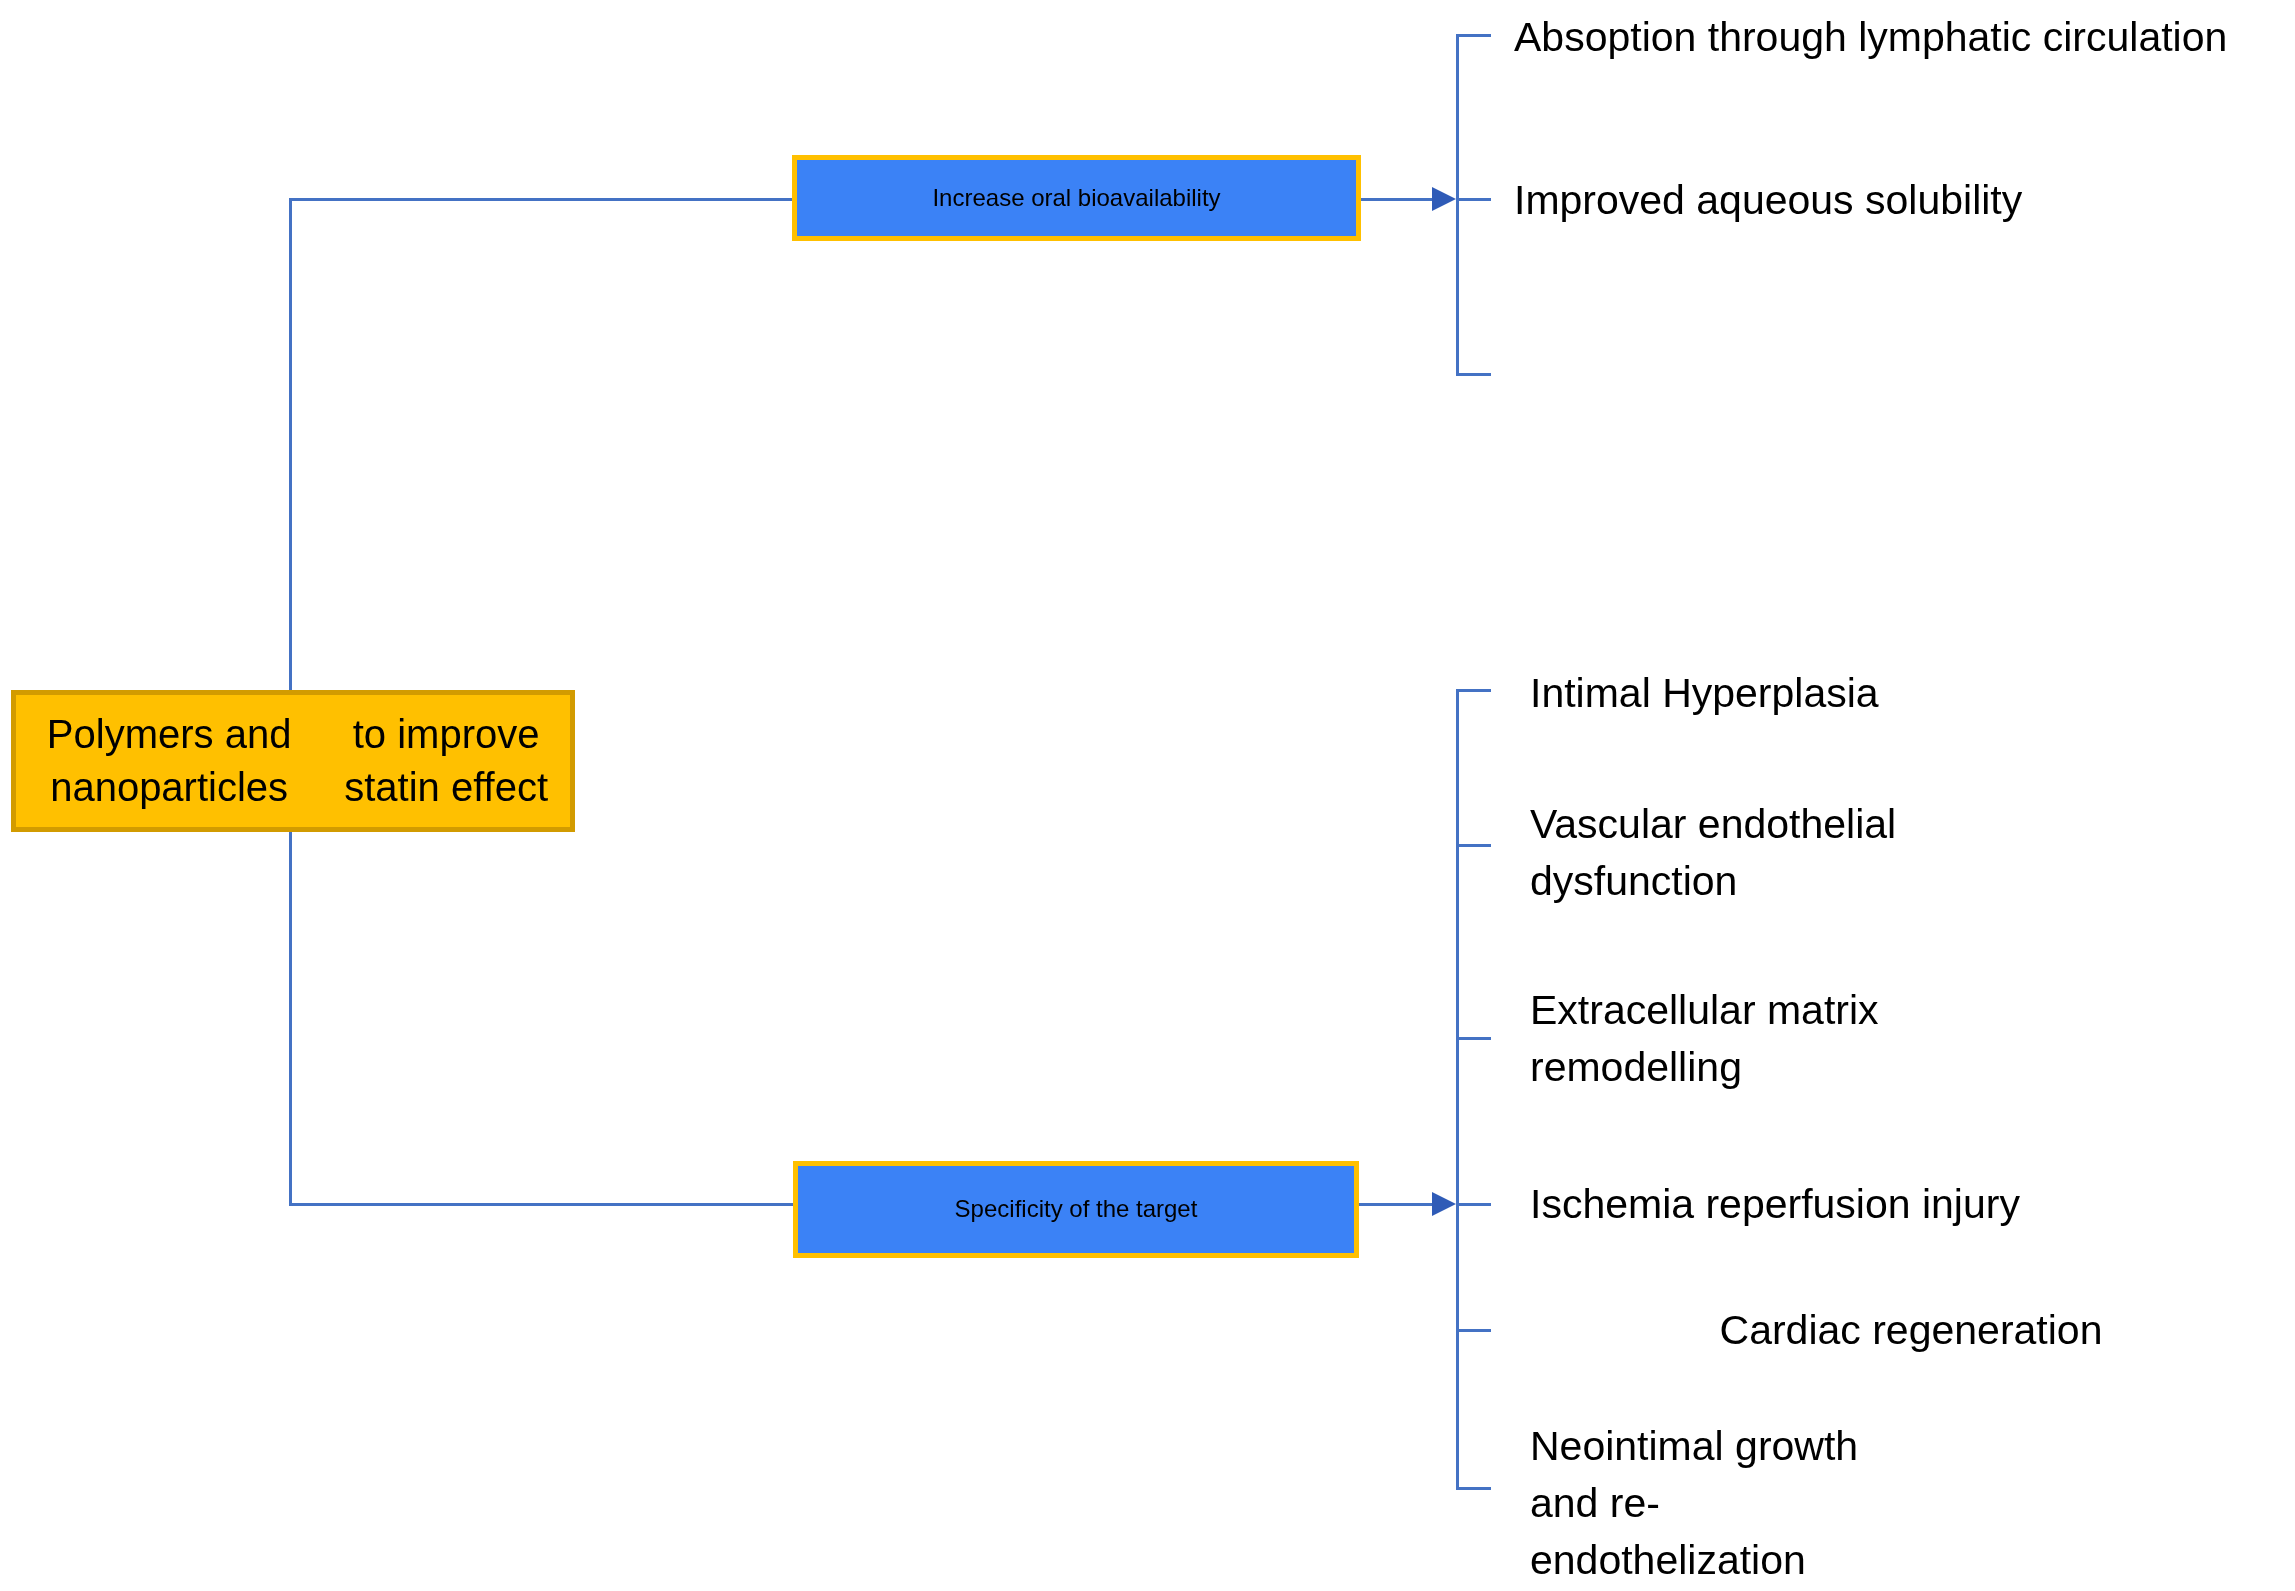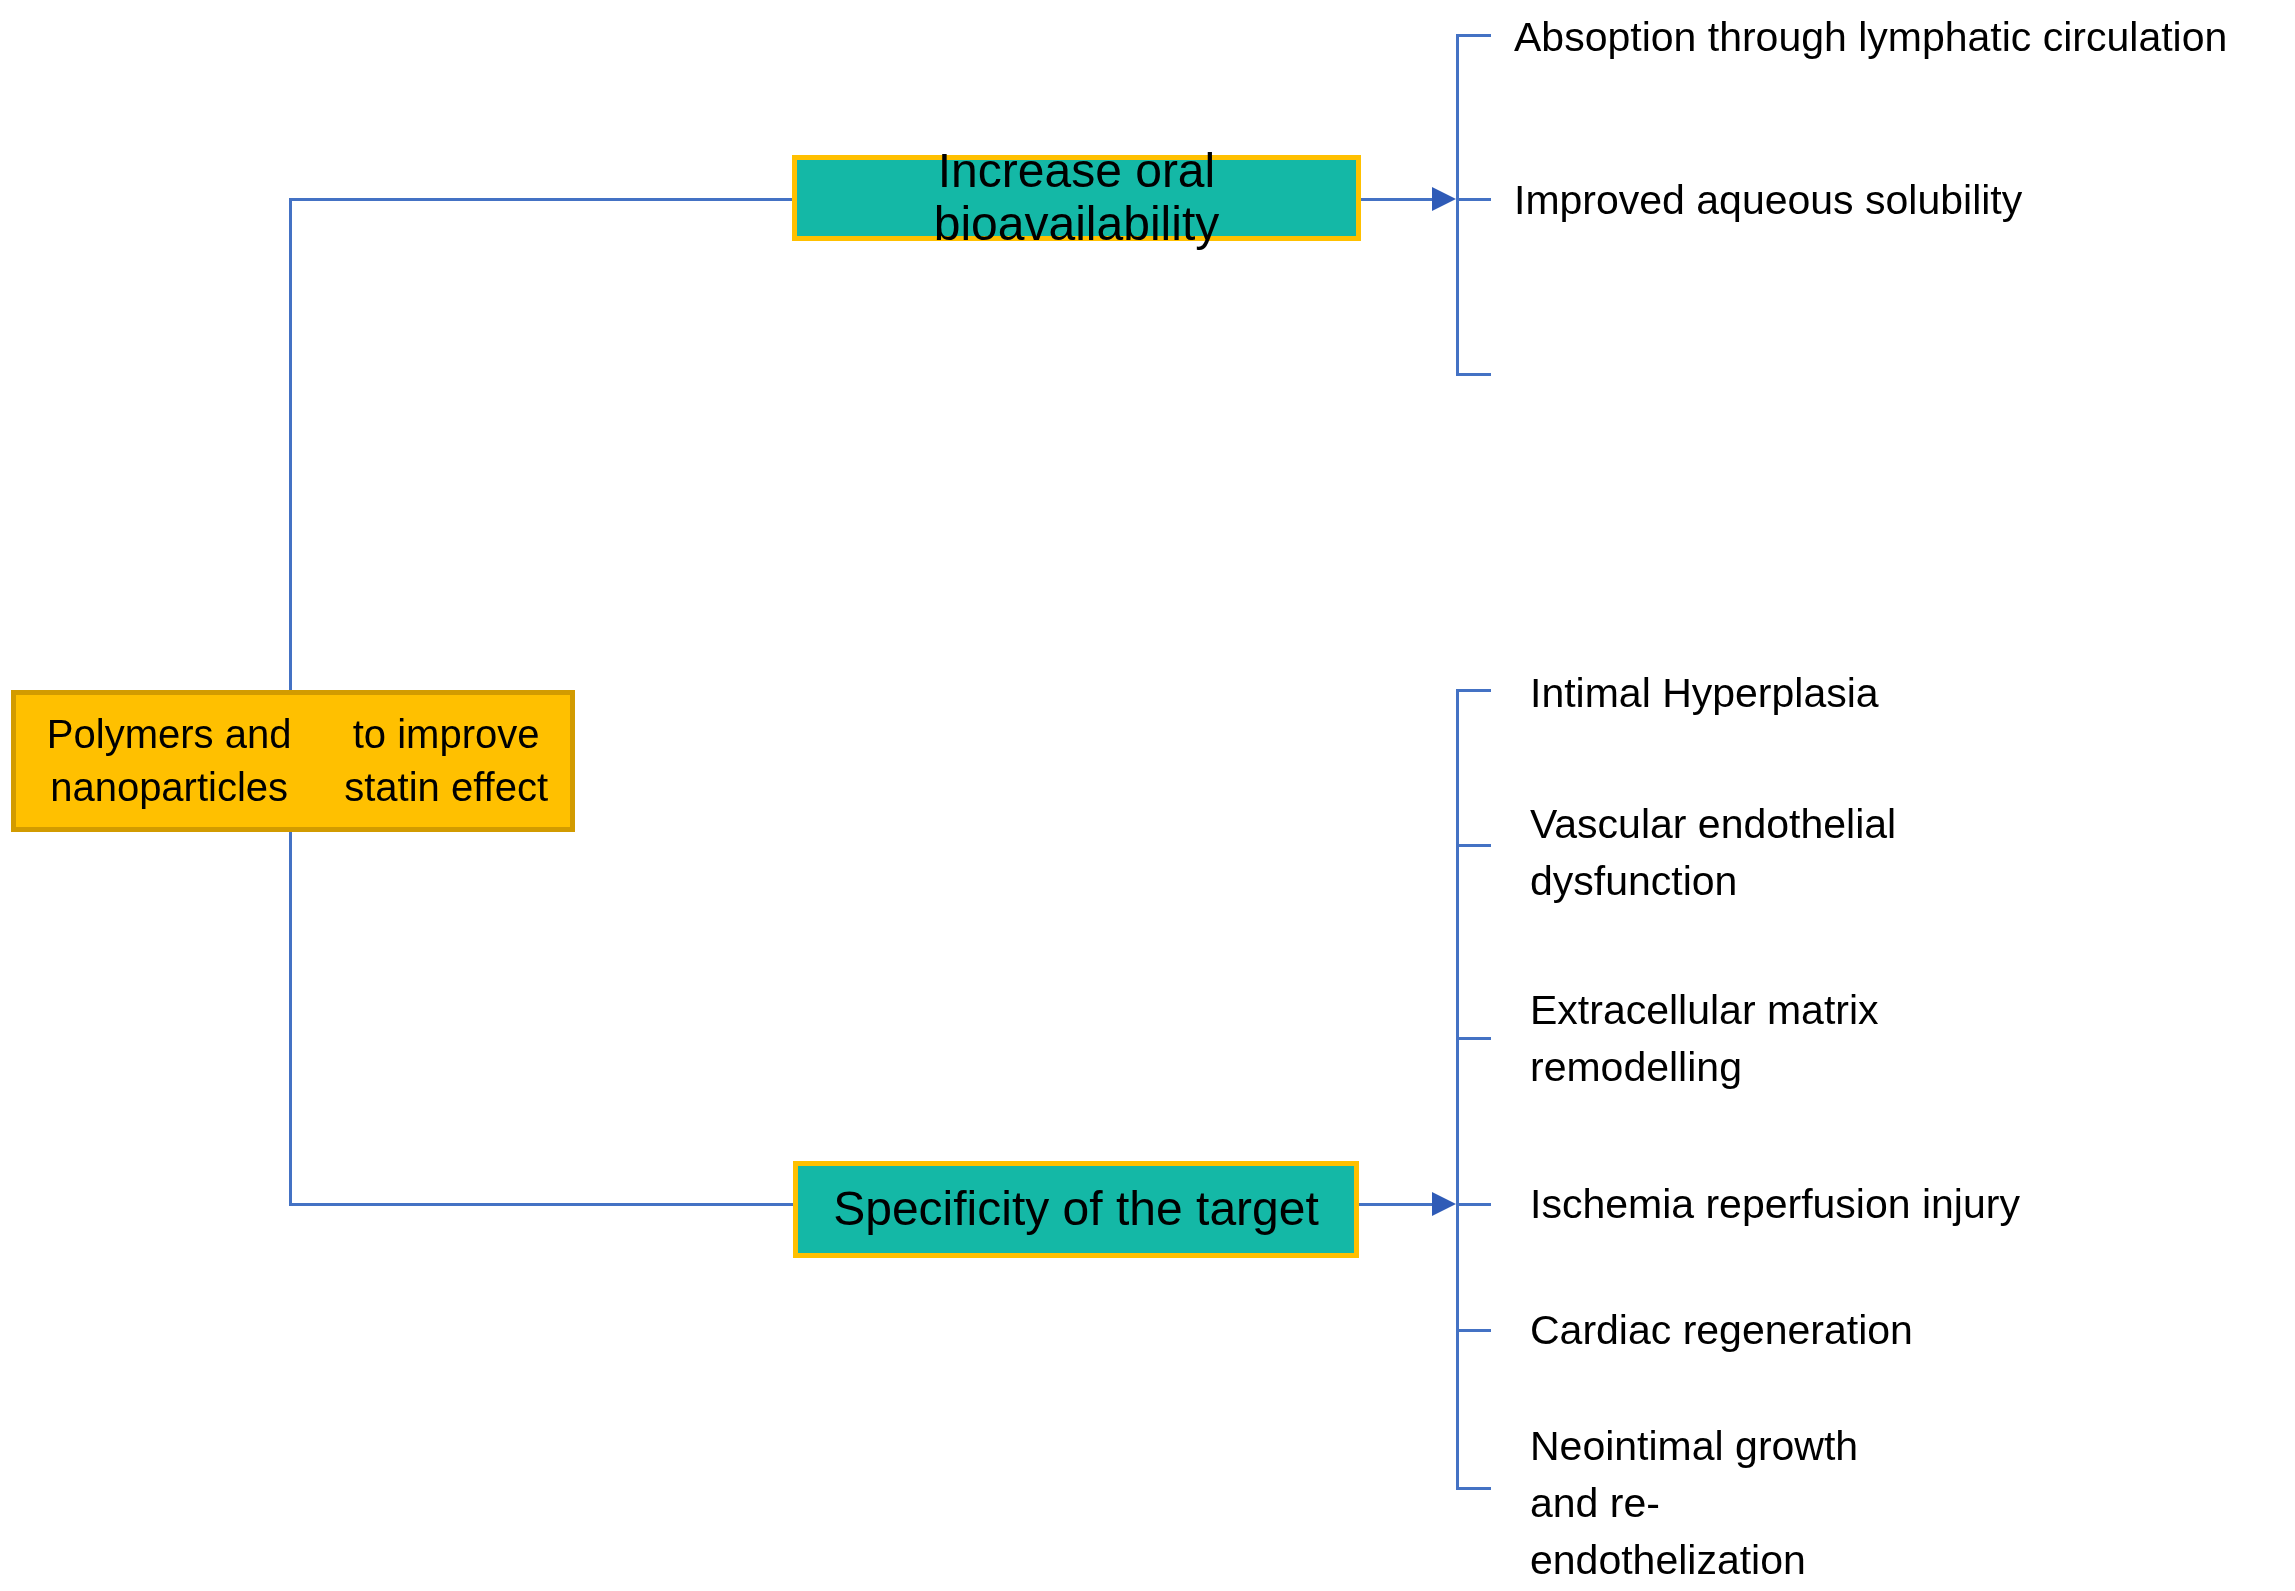--- a/index.html
+++ b/index.html
@@ -32,27 +32,27 @@
     height: 0;
     border-top: 12.5px solid transparent;
     border-bottom: 12.5px solid transparent;
     border-left: 24.5px solid #2F5BB7;
     z-index: 2;
   }
   
   .branch-box {
     position: absolute;
     box-sizing: border-box;
-    background: #14b8a6;
+    background: #3b82f6;
     border: 5.1px solid #FFC000;
     display: flex;
     align-items: center;
     justify-content: center;
     text-align: center;
-    font-size: 48px;
+    font-size: 24px;
     line-height: 1.1;
     z-index: 3;
   }
   
   .root-box {
     position: absolute;
     box-sizing: border-box;
     background: #FFC000;
     border: 5.7px solid #D29B00;
     display: flex;
@@ -112,17 +112,17 @@
   <div class="line tick" style="left:1456px; top:844px; width:35px;"></div>
   <div class="line tick" style="left:1456px; top:1037px; width:35px;"></div>
   <div class="line tick" style="left:1456px; top:1203px; width:35px;"></div>
   <div class="line tick" style="left:1456px; top:1329px; width:35px;"></div>
   <div class="line tick" style="left:1456px; top:1487px; width:35px;"></div>
 
   <div class="leaf" style="left:1530px; top:665px; width:762px;">Intimal Hyperplasia</div>
   <div class="leaf" style="left:1530px; top:796px; width:409px;">Vascular endothelial dysfunction</div>
   <div class="leaf" style="left:1530px; top:982px; width:409px;">Extracellular matrix remodelling</div>
   <div class="leaf" style="left:1530px; top:1176px; width:762px;">Ischemia reperfusion injury</div>
-  <div class="leaf" style="left:1530px; top:1302px; width:762px;">Cardiac regeneration</div>
+  <div class="leaf" style="left:1530px; top:1302px; width:762px;text-align:center;">Cardiac regeneration</div>
   <div class="leaf" style="left:1530px; top:1418px; width:387px;">Neointimal growth and re-endothelization</div>
 
 </div>
 
 
 </body></html>

